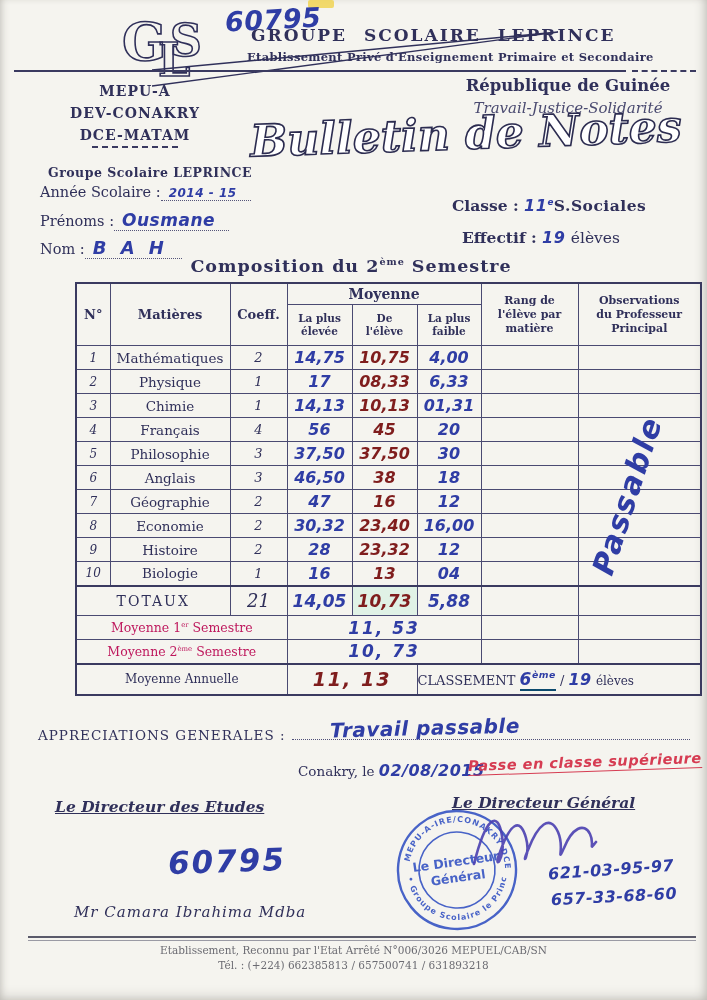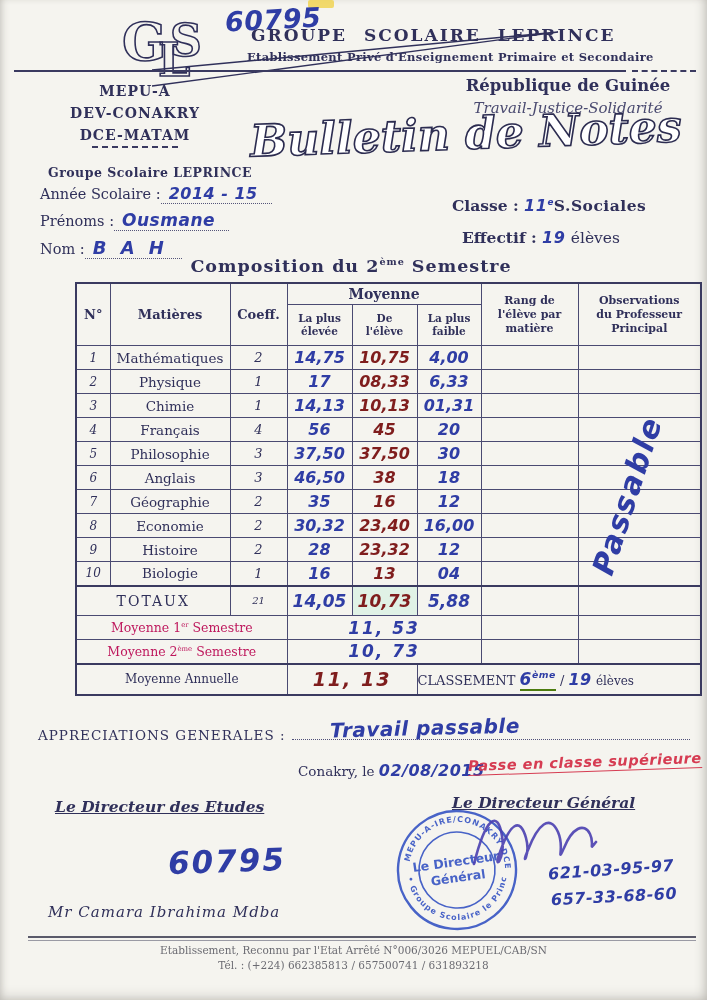--- a/index.html
+++ b/index.html
@@ -26,21 +26,21 @@
   #doc-title{left:250px;top:108px;font-family:"DejaVu Serif",serif;font-style:italic;font-weight:bold;
              font-size:44px;color:#ffffff;-webkit-text-stroke:1.6px #2c2c50;text-shadow:0 0 1px #2c2c50;
              transform:rotate(-2deg);white-space:nowrap;}
   
   #student-school{left:48px;top:165px;font-weight:bold;font-size:12.5px;letter-spacing:.5px;}
   .form-row{display:flex;align-items:baseline;white-space:nowrap;}
   #row-annee{left:40px;top:184px;font-size:14.5px;}
   #row-prenoms{left:40px;top:210px;font-size:14.5px;}
   #row-nom{left:40px;top:237px;font-size:14.5px;}
   .dotlead{border-bottom:1.6px dotted #55557a;padding:0 14px 0 8px;}
-  #row-annee .hw{font-size:16px;} #row-prenoms .hw{font-size:17px;} #row-nom .hw{font-size:18px;letter-spacing:4px;margin-top:28px;}
+  #row-annee .hw{font-size:12px;} #row-prenoms .hw{font-size:17px;} #row-nom .hw{font-size:18px;letter-spacing:4px;margin-top:28px;}
   #row-classe{left:452px;top:196px;font-size:15.5px;font-weight:bold;}
   #row-effectif{left:462px;top:228px;font-size:15.5px;font-weight:bold;}
   #row-classe .hw,#row-effectif .hw{font-size:16px;}
   .frak{font-weight:bold;letter-spacing:.5px;}
   
   #section-title{left:0;top:256px;width:702px;text-align:center;font-weight:bold;font-size:17.5px;letter-spacing:1px;}
   sup{font-size:.55em;}
   
   #grades{left:75px;top:282px;border-collapse:collapse;table-layout:fixed;}
   #grades td,#grades th{border:1.2px solid #4a4a72;padding:0;overflow:visible;}
@@ -61,35 +61,35 @@
   tr.totaux td.label{font-size:14px;letter-spacing:2px;text-align:center;}
   tr.totaux .hw{font-size:17px;}
   td.mint{background:#e0f2e6;}
   tr.semrow{height:24px;}
   tr.semrow td.label{font-size:12.5px;text-align:center;color:#be185d;}
   tr.semrow td.c-val .hw{font-size:17px;letter-spacing:2px;}
   tr.annuelle{height:31px;border-top:2.5px solid #3a3a60;}
   tr.annuelle td.label{font-size:12px;text-align:center;}
   tr.annuelle td.c-val .hw{font-size:19px;letter-spacing:2px;}
   td.classement-cell{font-size:13px;padding-left:6px;white-space:nowrap;}
-  .rank-hw{font-size:17px;border-bottom:2px solid #4d7c0f;}
+  .rank-hw{font-size:17px;border-bottom:2px solid #0c4a6e;}
   #passable-note{left:545px;top:478px;font-size:30px;transform:rotate(-72deg);letter-spacing:2px;}
   
   #appreciations{left:38px;top:727px;width:652px;font-size:13.5px;letter-spacing:1px;display:flex;align-items:baseline;}
   #appreciations .dots{flex:1;border-bottom:1.8px dotted #50507a;margin-left:6px;}
   #appreciation-value{left:330px;top:716px;font-size:20px;transform:rotate(-1.5deg);}
   #date-line{left:298px;top:761px;font-size:13.5px;}
   #date-line .hw{font-size:16px;}
   #mention-red{left:468px;top:754px;font-size:14.5px;transform:rotate(-2deg);border-bottom:1.8px solid #d63c52;padding-bottom:1px;}
   #dir-etudes{left:55px;top:797px;font-weight:bold;font-style:italic;font-size:15.5px;text-decoration:underline;}
   #dir-general{left:452px;top:793px;font-weight:bold;font-style:italic;font-size:15.5px;text-decoration:underline;}
   #code-bottom{left:168px;top:843px;font-size:31px;letter-spacing:2px;transform:rotate(-2deg);}
   #phone1{left:548px;top:860px;font-size:16px;transform:rotate(-4deg);}
   #phone2{left:551px;top:887px;font-size:16px;transform:rotate(-3deg);}
-  #name-left{left:48px;top:903px;font-style:italic;font-size:15px;letter-spacing:1px;}
+  #name-left{left:74px;top:903px;font-style:italic;font-size:15px;letter-spacing:1px;}
   #name-right{left:448px;top:903px;font-style:italic;font-size:15px;letter-spacing:1px;}
   #rule-bottom{left:28px;top:936px;width:668px;height:2px;border-top:2px solid #5a5a6a;border-bottom:1px solid #9a9aa4;}
   #footer1{left:0;top:944px;width:707px;text-align:center;font-size:10.5px;color:#6b6b72;}
   #footer2{left:0;top:959px;width:707px;text-align:center;font-size:10.5px;color:#6b6b72;}
   #scan-mark{left:308px;top:0;width:26px;height:8px;background:#f0d24a;opacity:.8;border-radius:2px;}
   #stamp{left:393px;top:806px;opacity:.92;}
   #signature{left:468px;top:798px;}
 </style>
 </head>
 <body>
@@ -256,21 +256,21 @@
       <td class="c-val"><span class="hw">46,50</span></td>
       <td class="c-val"><span class="hw hw-red">38</span></td>
       <td class="c-val"><span class="hw">18</span></td>
       <td class="lt"></td>
       <td class="lt"></td>
     </tr>
     <tr class="datarow">
       <td class="c-n">7</td>
       <td class="c-mat">Géographie</td>
       <td class="c-coeff">2</td>
-      <td class="c-val"><span class="hw">35</span></td>
+      <td class="c-val"><span class="hw">47</span></td>
       <td class="c-val"><span class="hw hw-red">16</span></td>
       <td class="c-val"><span class="hw">12</span></td>
       <td class="lt"></td>
       <td class="lt"></td>
     </tr>
     <tr class="datarow">
       <td class="c-n">8</td>
       <td class="c-mat">Economie</td>
       <td class="c-coeff">2</td>
       <td class="c-val"><span class="hw">30,32</span></td>
@@ -295,21 +295,21 @@
       <td class="c-coeff">1</td>
       <td class="c-val"><span class="hw">16</span></td>
       <td class="c-val"><span class="hw hw-red">13</span></td>
       <td class="c-val"><span class="hw">04</span></td>
       <td class="lt"></td>
       <td class="lt"></td>
     </tr>
 
     <tr class="totaux">
       <td class="label" colspan="2">TOTAUX</td>
-      <td class="c-coeff" style="font-size:10px;">21</td>
+      <td class="c-coeff" style="font-size:18px;">21</td>
       <td class="c-val"><span class="hw">14,05</span></td>
       <td class="c-val mint"><span class="hw hw-red">10,73</span></td>
       <td class="c-val"><span class="hw">5,88</span></td>
       <td class="lt"></td>
       <td class="lt"></td>
     </tr>
 
     <tr class="semrow">
       <td class="label" colspan="3">
         <span>Moyenne 1</span><sup>er</sup><span> Semestre</span>

